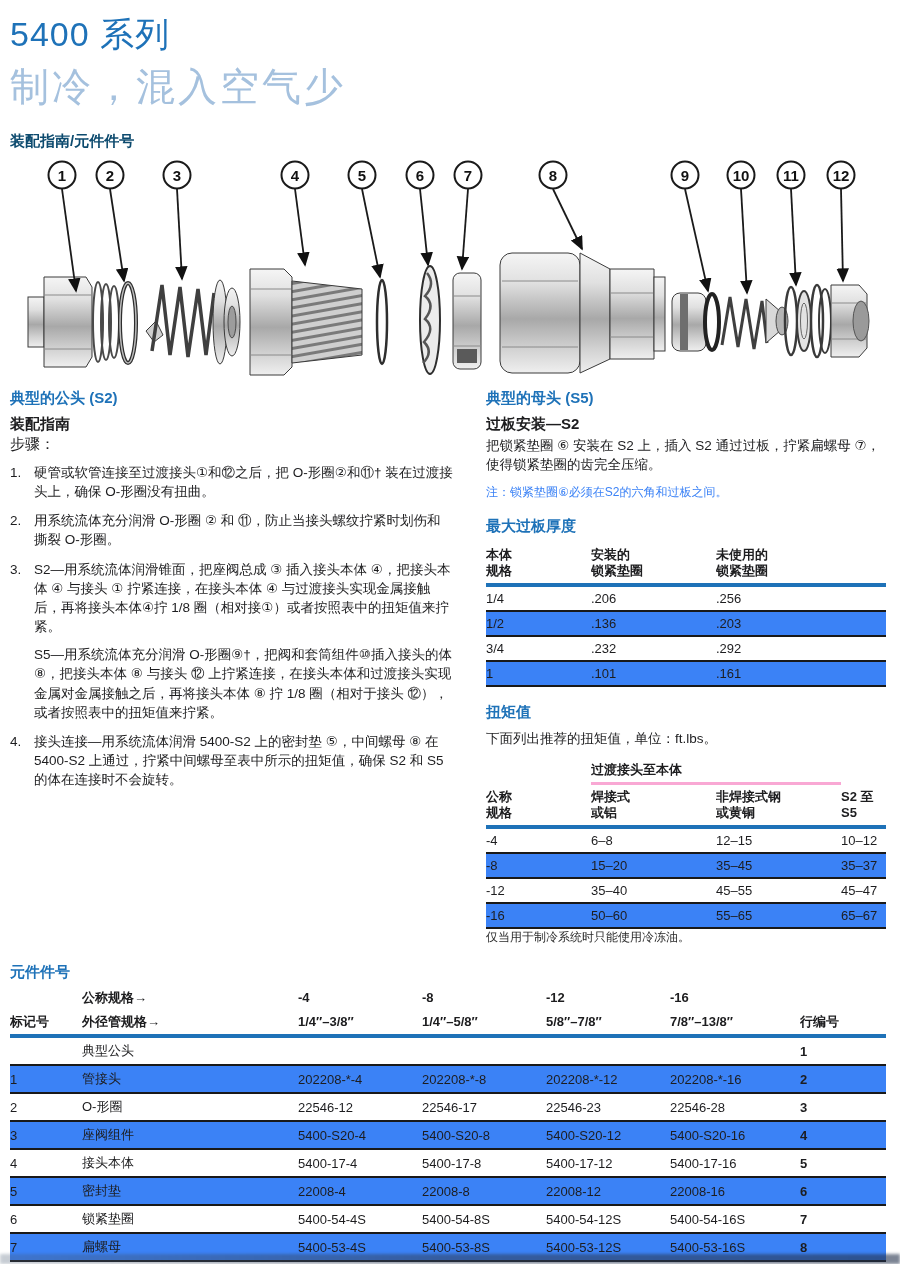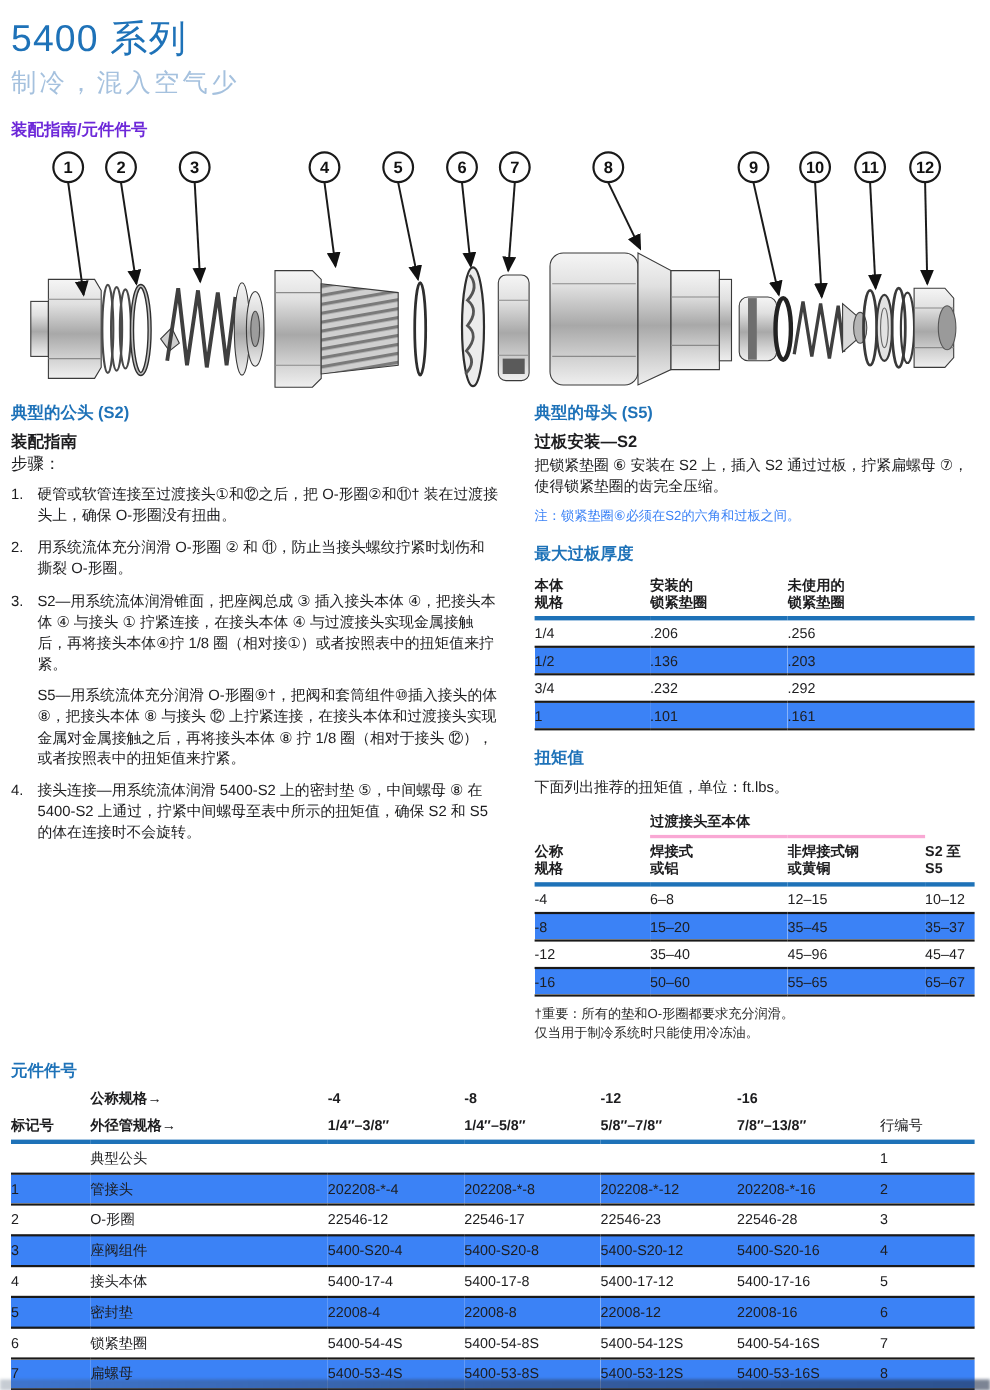--- a/index.html
+++ b/index.html
@@ -1,21 +1,21 @@
 <!DOCTYPE html>
 <html><head>
 <meta charset="utf-8">
 <style>
   *{box-sizing:border-box;margin:0;padding:0}
   html,body{background:#fff}
   body{font-family:"Liberation Sans","DejaVu Sans",sans-serif;color:#1d1d1f}
   .page{width:900px;height:1264px;position:relative;background:#fff;padding:12px 14px 0 10px;overflow:hidden}
   .h1{font-size:34px;font-weight:normal;color:#1e72b8;letter-spacing:1px}
-  .subtitle{font-size:23px;color:#a5c1de;margin-top:2px;letter-spacing:3px}
-  .sec-label{font-size:15px;font-weight:bold;color:#6d28d9;margin-top:18px}
+  .subtitle{font-size:39px;color:#a5c1de;margin-top:2px;letter-spacing:3px}
+  .sec-label{font-size:15px;font-weight:bold;color:#0c4a6e;margin-top:18px}
   svg.diagram{display:block;margin-top:2px}
   .cols{display:flex;gap:32px;margin-top:2px}
   .col-l{width:444px;flex:none}
   .col-r{flex:1}
   .h-blue{font-size:15px;font-weight:bold;color:#1e72b8;margin-bottom:7px}
   .h-black{font-size:15px;font-weight:bold;margin-bottom:1px}
   .steps-label{font-size:15px;margin-bottom:9px}
   .step{display:flex;margin-bottom:10px;font-size:13.5px;line-height:1.42}
   .step-num{width:24px;flex:none}
   .step-body{flex:1}
@@ -24,21 +24,21 @@
   .note{font-size:12px;margin:2px 0 16px;color:#3b82f6}
   table{border-collapse:collapse;width:100%;table-layout:fixed}
   th,td{text-align:left;padding:4px 4px 4px 0;font-size:13px;overflow:hidden}
   thead th{font-weight:bold;vertical-align:bottom;white-space:pre-line;line-height:1.18;padding-bottom:5px}
   thead tr.rule th{border-bottom:4px solid #1e72b8}
   tbody tr{border-top:2px solid #191919}
   tbody tr:first-child{border-top:none}
   table.data tbody tr:last-child{border-bottom:2.5px solid #191919}
   tr.shaded{background:#3b82f6}
   th.group{border-bottom:3px solid #f9a8d4;font-weight:bold}
-  td.line,th.line{font-weight:normal}
+  td.line,th.line{font-weight:bold}
   td.sect{font-weight:normal}
   .tbl-foot{font-size:12px;line-height:1.45;margin-top:7px;color:#2a2a2a}
   .parts-sec{margin-top:16px}
   .parts-sec .h-blue{margin-bottom:4px}
   .footer-smudge{position:absolute;left:0;right:0;bottom:0;height:10px;
     background:linear-gradient(to right,rgba(70,88,112,.30),rgba(48,62,88,.55) 50%,rgba(36,50,76,.60));
     filter:blur(1.5px)}
   .callout-circle{fill:#fff;stroke:#1a1a1a;stroke-width:2}
   .callout-num{font:bold 15px "Liberation Sans","DejaVu Sans",sans-serif;text-anchor:middle;fill:#111}
   .callout-line{stroke:#1a1a1a;stroke-width:1.8}
@@ -339,32 +339,31 @@
             </tr>
             <tr class="shaded">
               <td>-8</td>
               <td>15–20</td>
               <td>35–45</td>
               <td>35–37</td>
             </tr>
             <tr>
               <td>-12</td>
               <td>35–40</td>
-              <td>45–96</td>
+              <td>45–55</td>
               <td>45–47</td>
             </tr>
             <tr class="shaded">
               <td>-16</td>
               <td>50–60</td>
               <td>55–65</td>
               <td>65–67</td>
             </tr>
           </tbody>
       </table>
-      <div class="tbl-foot">†重要：所有的垫和O-形圈都要求充分润滑。</div>
       <div class="tbl-foot" style="margin-top:0">仅当用于制冷系统时只能使用冷冻油。</div>
     </div>
   </div>
 
   <div class="parts-sec">
     <div class="h-blue">元件件号</div>
     <table class="data">
       <colgroup>
         <col style="width:72px">
           <col style="width:216px">

